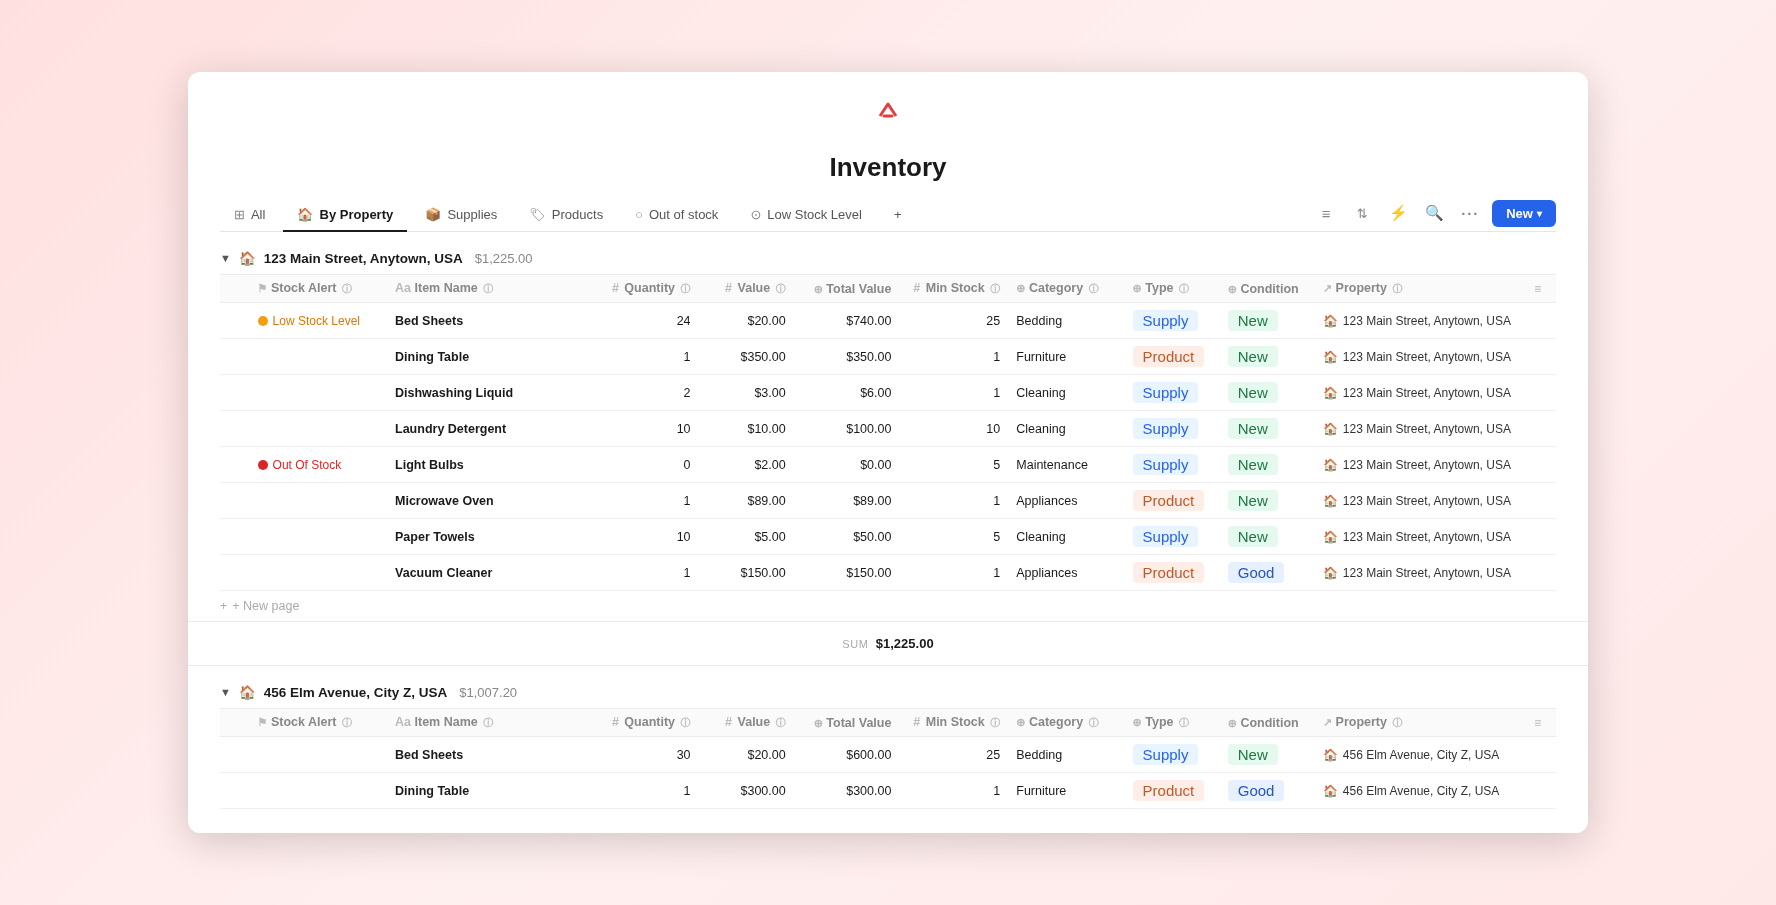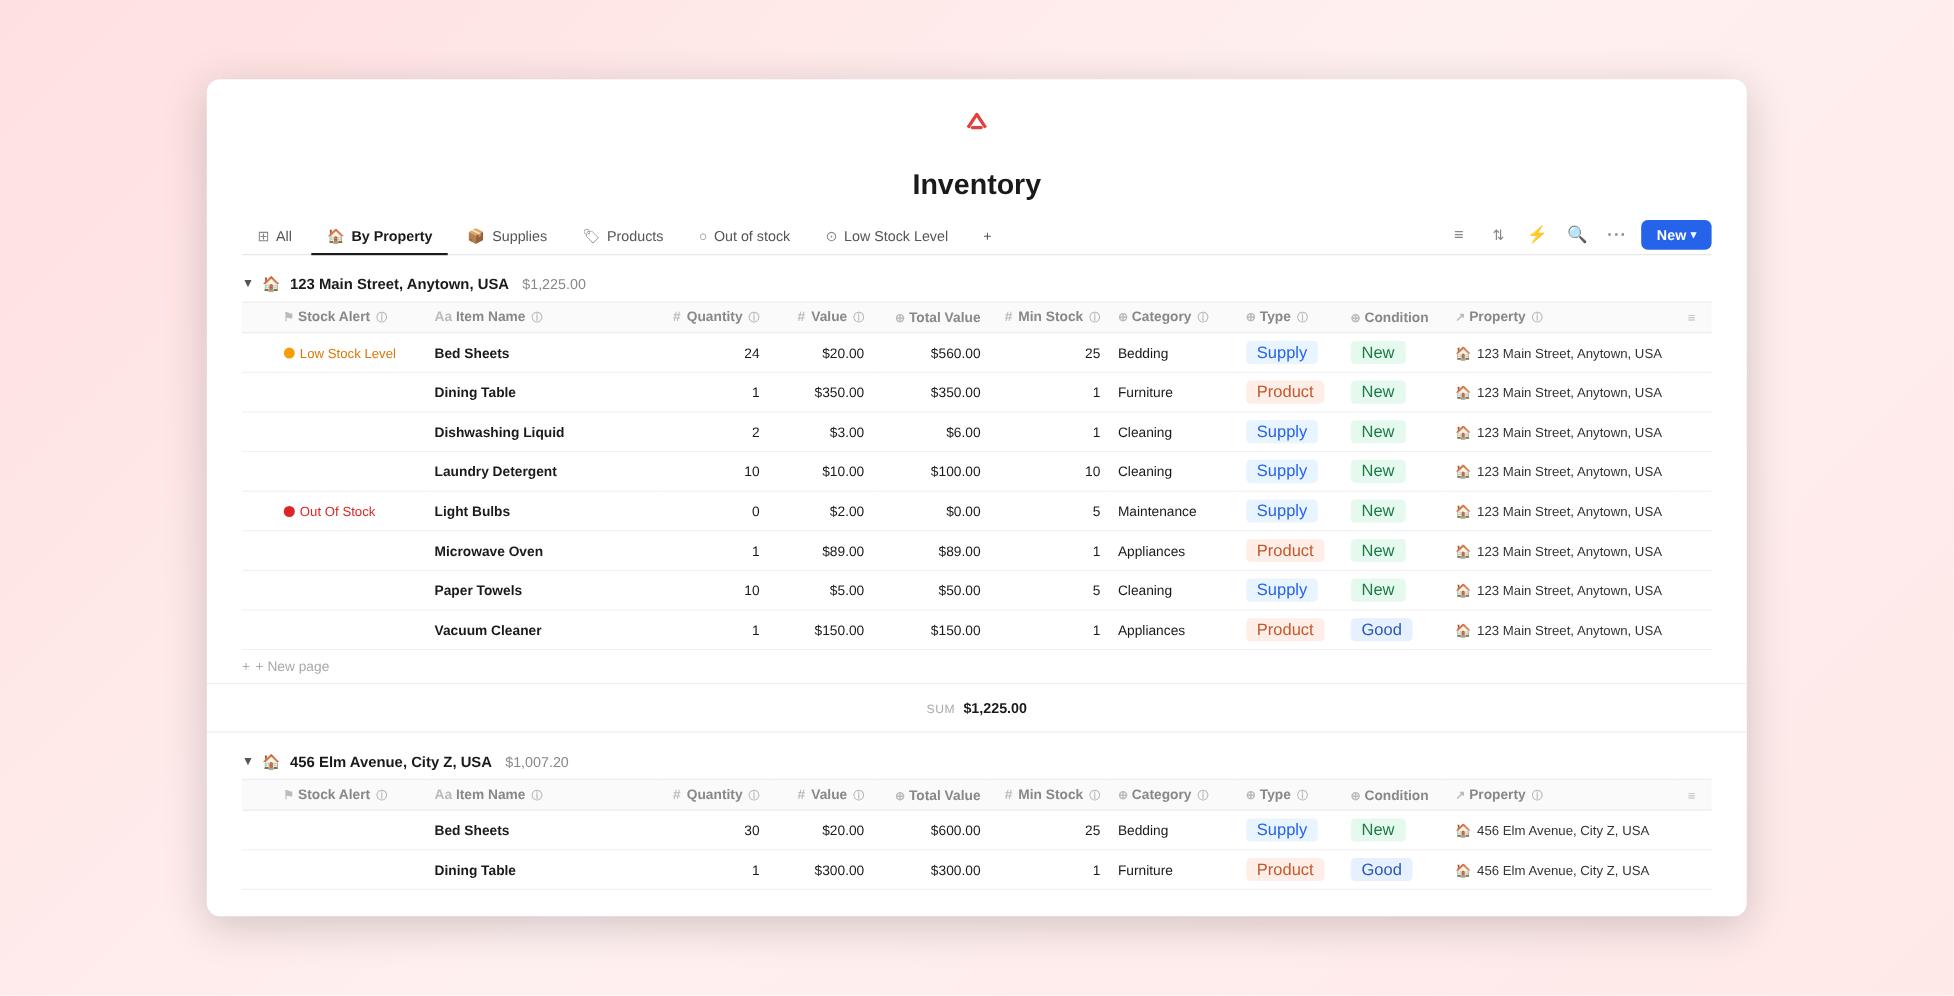--- a/index.html
+++ b/index.html
@@ -360,21 +360,21 @@
       <td class="col-drag"></td>
       <td class="col-stock">
               <div class="stock-alert-low">
                 <span class="dot"></span>
                 <span>Low Stock Level</span>
               </div>
             </td>
       <td class="col-name"><strong>Bed Sheets</strong></td>
       <td class="col-qty right">24</td>
       <td class="col-val right">$20.00</td>
-      <td class="col-total right">$560.00</td>
+      <td class="col-total right">$740.00</td>
       <td class="col-min right">25</td>
       <td class="col-cat">Bedding</td>
       <td class="col-type"><span class="badge badge-supply">Supply</span></td>
       <td class="col-cond"><span class="badge badge-new">New</span></td>
       <td class="col-prop">
               <div class="property-cell">
                 <span class="property-home-icon">🏠</span>
                 <span>123 Main Street, Anytown, USA</span>
               </div>
             </td>

